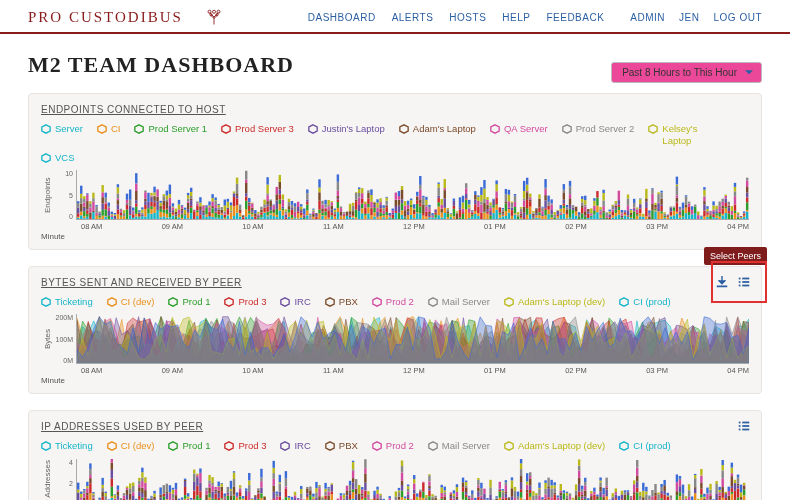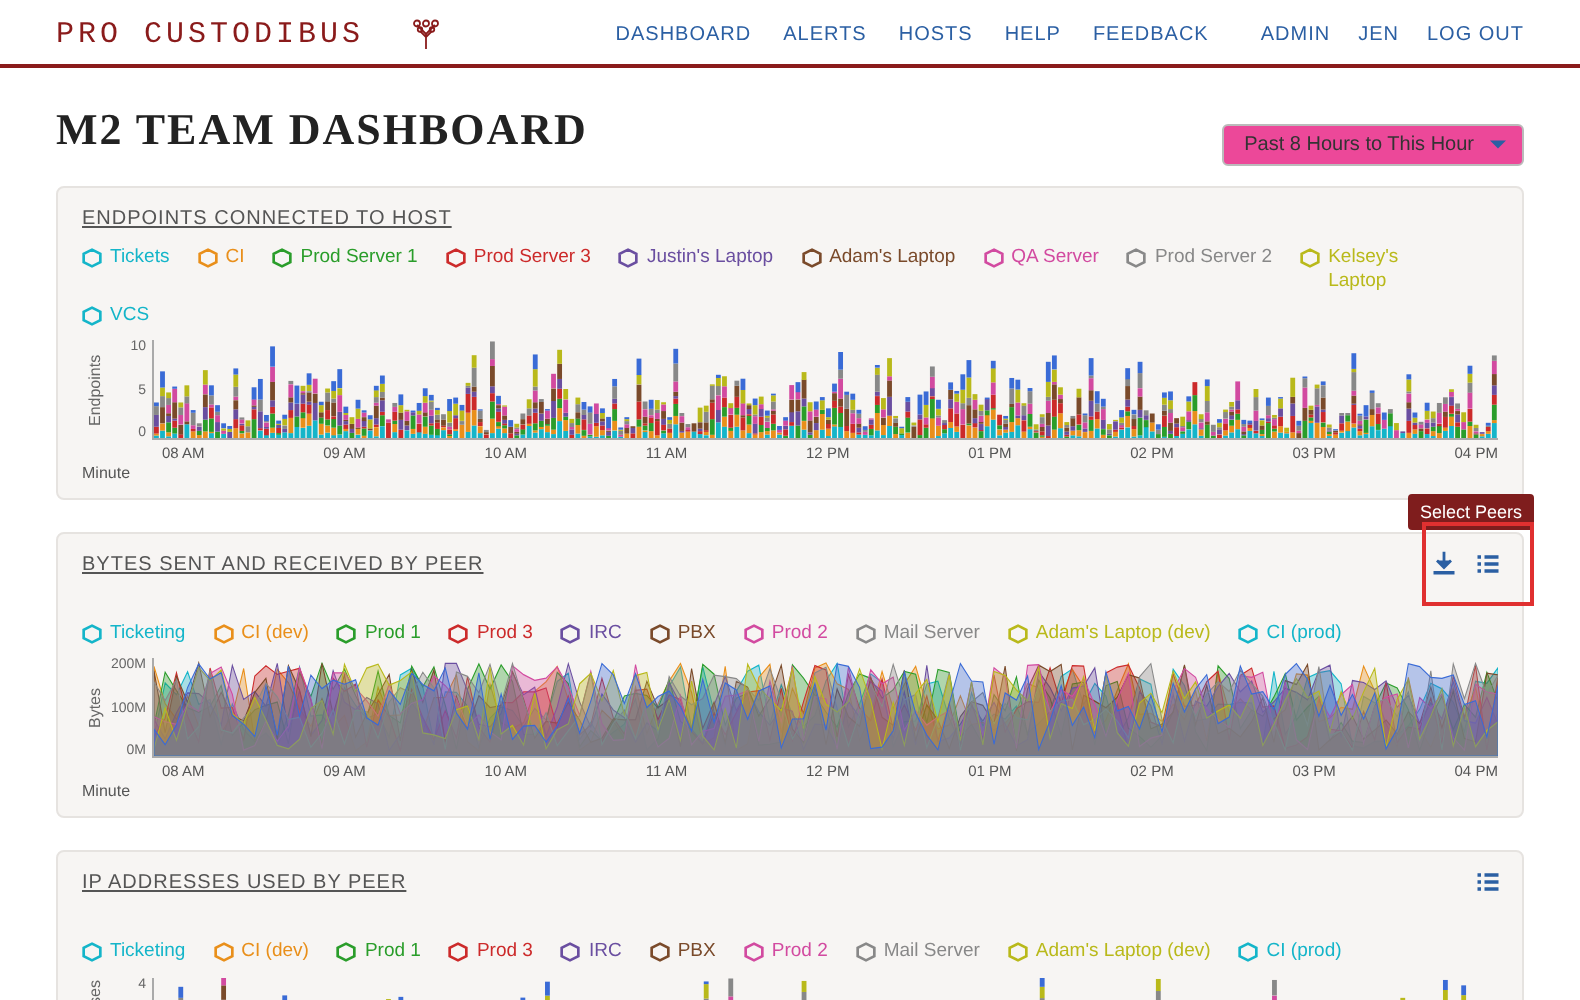--- a/index.html
+++ b/index.html
@@ -11,21 +11,21 @@
     width: 790px;
   }
   .topbar {
     display: flex;
     justify-content: space-between;
     align-items: center;
     padding: 8px 28px 6px 28px;
     border-bottom: 2px solid #8a1b1b;
   }
   .brand {
-    font-family: Liberation Mono, monospace;
+    font-family: Liberation Serif, serif;
     font-size: 15px;
     letter-spacing: 2px;
     color: #8a1b1b;
     display: flex;
     align-items: center;
     gap: 22px;
   }
   .brand svg { width: 18px; height: 18px; }
   .nav { display: flex; gap: 16px; font-size: 10px; letter-spacing: 0.5px; }
   .nav a { color: #2b5fa3; text-decoration: none; }
@@ -66,21 +66,21 @@
   .panel-title {
     font-size: 10px;
     letter-spacing: 0.5px;
     color: #555;
     text-transform: uppercase;
     margin-bottom: 8px;
     text-decoration: underline;
   }
   .legend { display: flex; flex-wrap: wrap; gap: 4px 14px; font-size: 9.5px; margin-bottom: 6px; line-height: 1.3; }
   .lg-item { display: flex; align-items: flex-start; gap: 4px; max-width: 80px; }
-  .lg-item.wide { max-width: none; margin-top: 15px; }
+  .lg-item.wide { max-width: none; }
   .lg-marker { width: 10px; height: 10px; flex-shrink: 0; display: inline-block; margin-top: 1px; }
   .lg-marker svg { width: 10px; height: 10px; display: block; }
   .lg-label { word-break: break-word; }
   .chart-wrap { display: flex; align-items: stretch; height: 50px; }
   .ylab {
     writing-mode: vertical-rl; transform: rotate(180deg);
     font-size: 8px; color: #666; text-align: center; padding: 0 2px;
   }
   .yticks {
     display: flex; flex-direction: column; justify-content: space-between;
@@ -154,21 +154,21 @@
 
       <div class="panel-icons"></div>
       <div class="panel-title">ENDPOINTS CONNECTED TO HOST</div>
       <div class="legend">
           <span class="lg-item ">
        <span class="lg-marker">
               <svg viewBox="0 0 12 12">
                 <polygon points="6,1 11,3.5 11,8.5 6,11 1,8.5 1,3.5" fill="none" stroke="#14b5c9" stroke-width="1.6"></polygon>
               </svg>
             </span>
-       <span class="lg-label" style="color:#14b5c9">Tickets</span>
+       <span class="lg-label" style="color:#14b5c9">Server</span>
      </span>
           <span class="lg-item ">
        <span class="lg-marker">
               <svg viewBox="0 0 12 12">
                 <polygon points="6,1 11,3.5 11,8.5 6,11 1,8.5 1,3.5" fill="none" stroke="#e98f1a" stroke-width="1.6"></polygon>
               </svg>
             </span>
        <span class="lg-label" style="color:#e98f1a">CI</span>
      </span>
           <span class="lg-item ">

